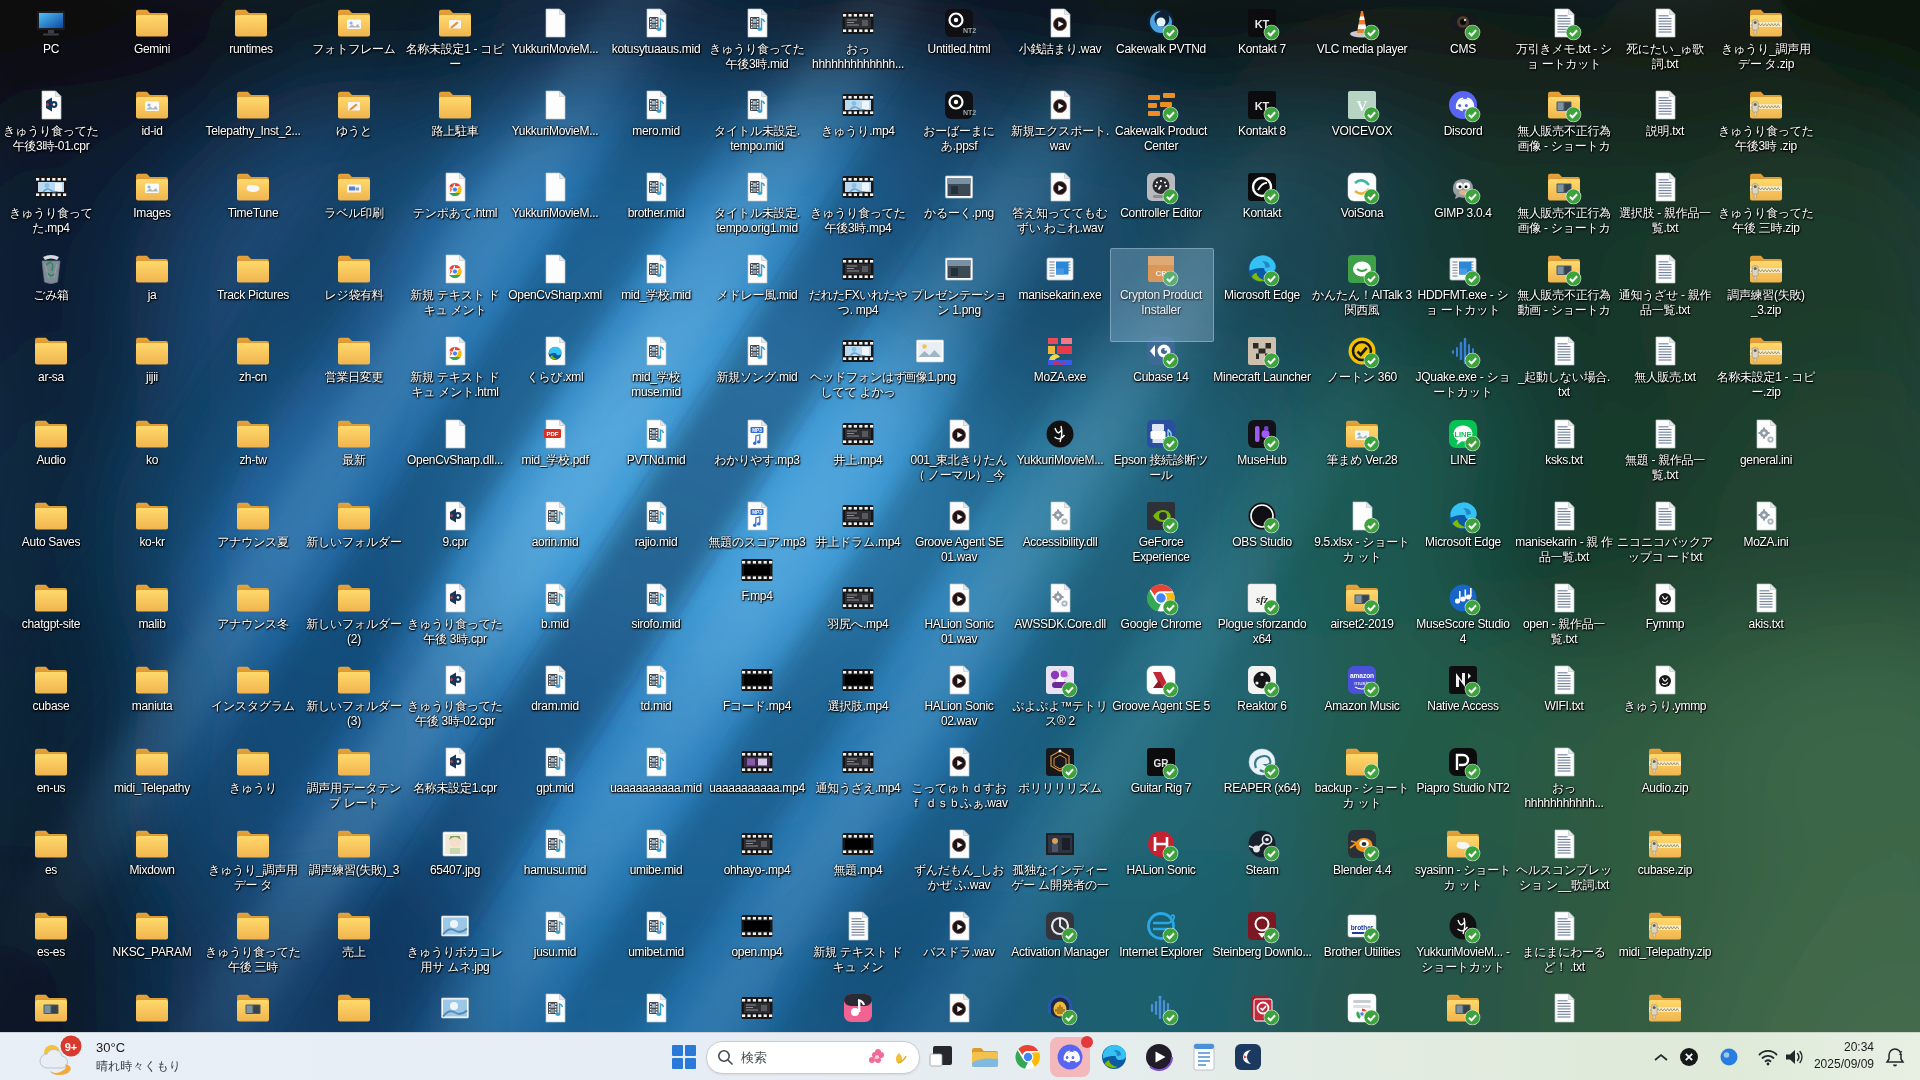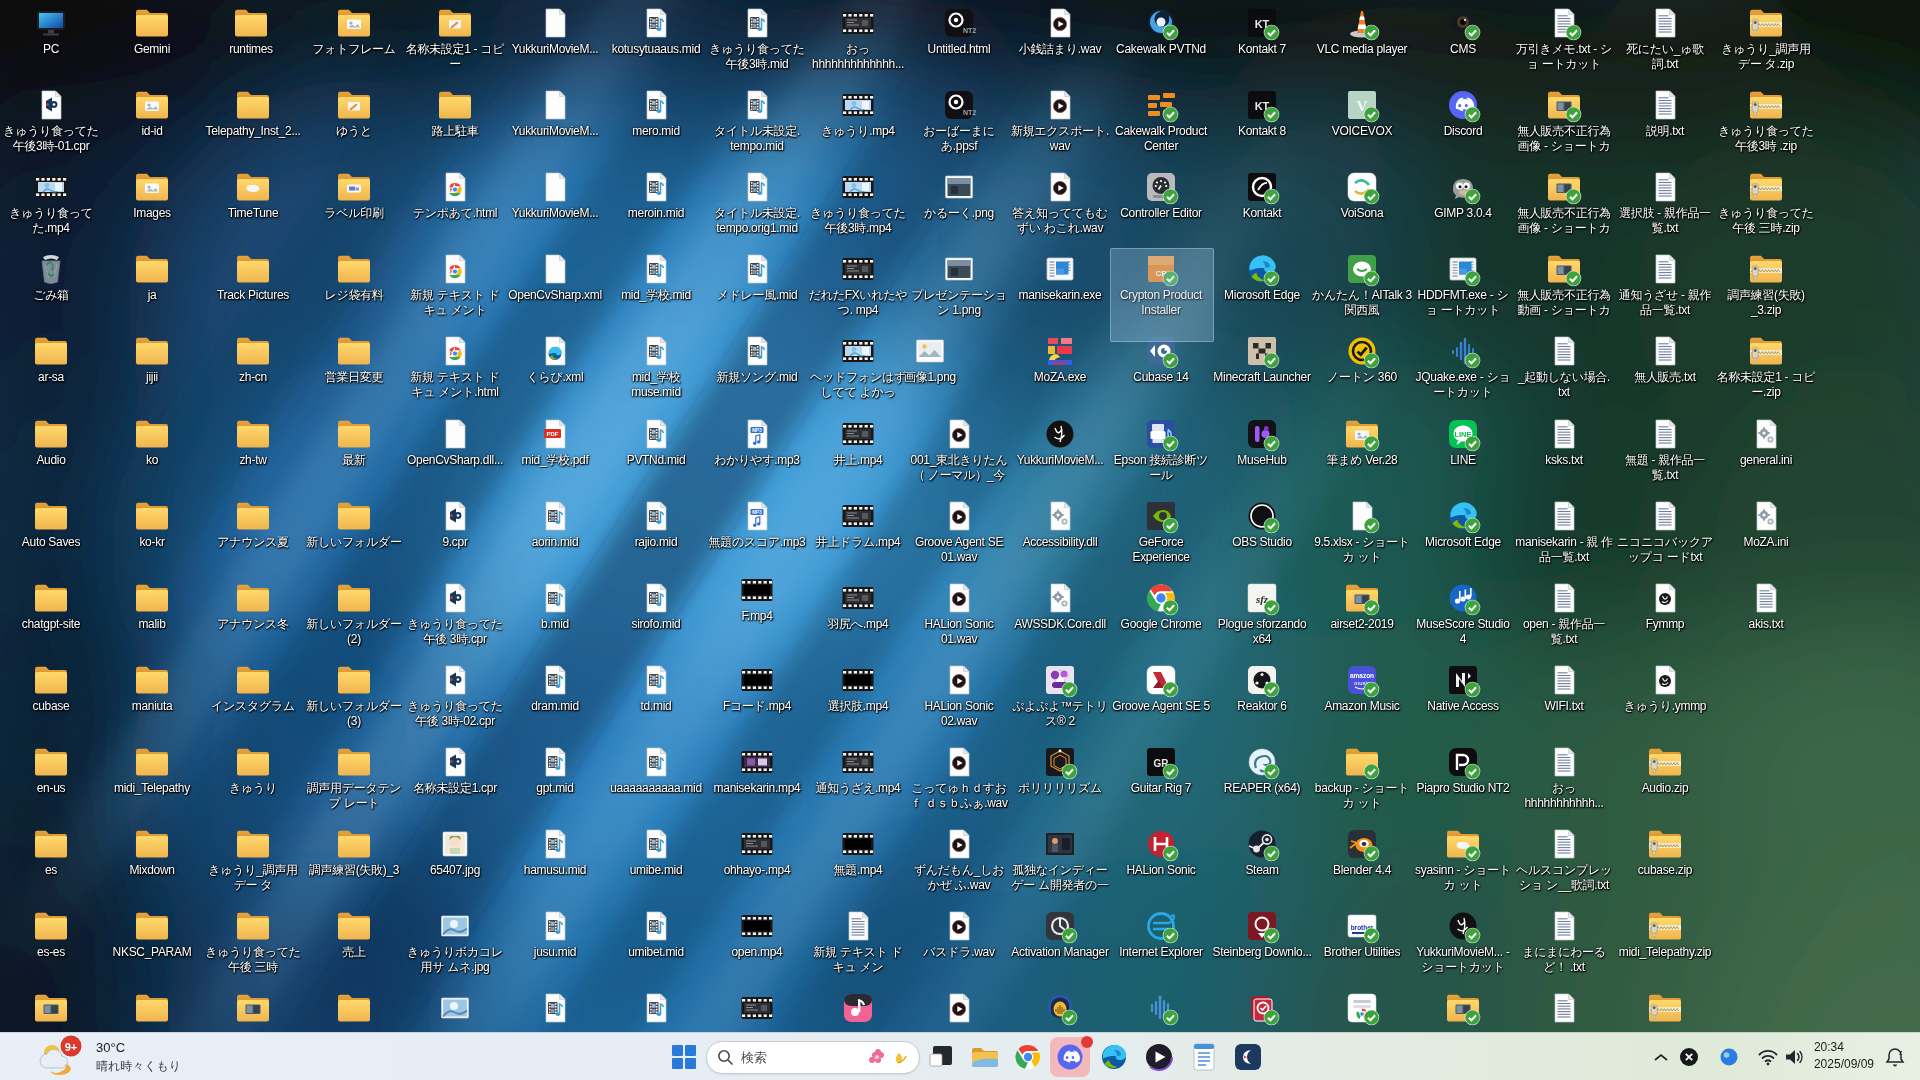--- a/index.html
+++ b/index.html
@@ -7,21 +7,21 @@
 .ic{display:block;margin:0 auto;width:36px;height:36px;}
 .lb{margin-top:1px;letter-spacing:-.3px;font-size:12px;line-height:15px;color:#fff;
  text-shadow:0 1px 2px rgba(0,0,0,.95),0 0 3px rgba(0,0,0,.8),1px 1px 1px rgba(0,0,0,.9);
  max-height:30px;overflow:hidden;word-break:break-word;}
 #sel{position:absolute;background:rgba(170,205,235,.30);border:1px solid rgba(200,225,245,.38);border-radius:2px;}
 #tb{position:absolute;left:0;top:1032px;width:1920px;height:48px;
  background:linear-gradient(90deg,#e9eff6 0%,#e7edf4 35%,#e6edf0 55%,#e2ebdf 75%,#dfead9 90%,#e8f0e4 100%);
  border-top:1px solid rgba(120,130,140,.25);}
 .tbi{position:absolute;top:8px;width:32px;height:32px;}
 .tray{position:absolute;top:14px;}
-#clock{position:absolute;right:46px;top:6px;font-size:12px;color:#1b1b1b;line-height:17px;}
+#clock{position:absolute;right:46px;top:6px;text-align:right;font-size:12px;color:#1b1b1b;line-height:17px;}
 #wx1{position:absolute;left:96px;top:7px;font-size:13px;color:#1b1b1b;}
 #wx2{position:absolute;left:96px;top:25px;font-size:12px;color:#3a4045;}
 </style></head>
 <body>
 
 <svg id="wp" width="1920" height="1080" viewBox="0 0 1920 1080" preserveAspectRatio="none">
 <defs>
  <radialGradient id="mg" cx="0" cy="0" r="1" gradientUnits="userSpaceOnUse" gradientTransform="translate(660,560) scale(820,700)">
   <stop offset="0" stop-color="#fff"></stop>
         <stop offset=".6" stop-color="#fff" stop-opacity=".7"></stop>
@@ -957,21 +957,21 @@
 <div class="cell" style="left:505px;top:169px">
     <svg class="ic" viewBox="0 0 36 36">
       <use href="#s_pg"></use>
     </svg>
     <div class="lb">YukkuriMovieM...</div>
   </div>
 <div class="cell" style="left:606px;top:169px">
     <svg class="ic" viewBox="0 0 36 36">
       <use href="#s_mid"></use>
     </svg>
-    <div class="lb">meroin.mid</div>
+    <div class="lb">brother.mid</div>
   </div>
 <div class="cell" style="left:707px;top:169px">
     <svg class="ic" viewBox="0 0 36 36">
       <use href="#s_mid"></use>
     </svg>
     <div class="lb">タイトル未設定. tempo.orig1.mid</div>
   </div>
 <div class="cell" style="left:808px;top:169px">
     <svg class="ic" viewBox="0 0 36 36">
       <use href="#s_mp4t"></use>
@@ -1521,21 +1521,21 @@
       <use href="#s_mid"></use>
     </svg>
     <div class="lb">b.mid</div>
   </div>
 <div class="cell" style="left:606px;top:580px">
     <svg class="ic" viewBox="0 0 36 36">
       <use href="#s_mid"></use>
     </svg>
     <div class="lb">sirofo.mid</div>
   </div>
-<div class="cell" style="left:707px;top:572px">
+<div class="cell" style="left:707px;top:552px">
     <svg class="ic" viewBox="0 0 36 36">
       <use href="#s_mp4b"></use>
     </svg>
     <div class="lb">F.mp4</div>
   </div>
 <div class="cell" style="left:808px;top:580px">
     <svg class="ic" viewBox="0 0 36 36">
       <use href="#s_mp4g"></use>
     </svg>
     <div class="lb">羽尻へ.mp4</div>
@@ -1744,21 +1744,21 @@
 <div class="cell" style="left:606px;top:744px">
     <svg class="ic" viewBox="0 0 36 36">
       <use href="#s_mid"></use>
     </svg>
     <div class="lb">uaaaaaaaaaa.mid</div>
   </div>
 <div class="cell" style="left:707px;top:744px">
     <svg class="ic" viewBox="0 0 36 36">
       <use href="#s_mp4p"></use>
     </svg>
-    <div class="lb">manisekarin.mp4</div>
+    <div class="lb">uaaaaaaaaaa.mp4</div>
   </div>
 <div class="cell" style="left:808px;top:744px">
     <svg class="ic" viewBox="0 0 36 36">
       <use href="#s_mp4g"></use>
     </svg>
     <div class="lb">通知うざえ.mp4</div>
   </div>
 <div class="cell" style="left:909px;top:744px">
     <svg class="ic" viewBox="0 0 36 36">
       <use href="#s_wav"></use>

